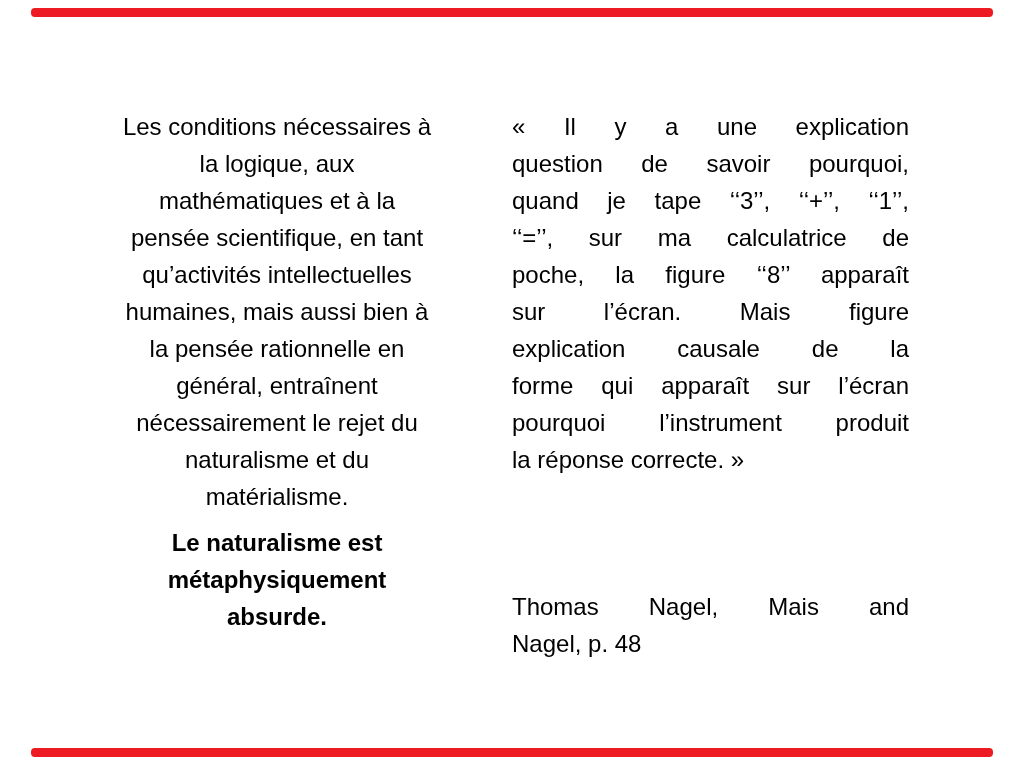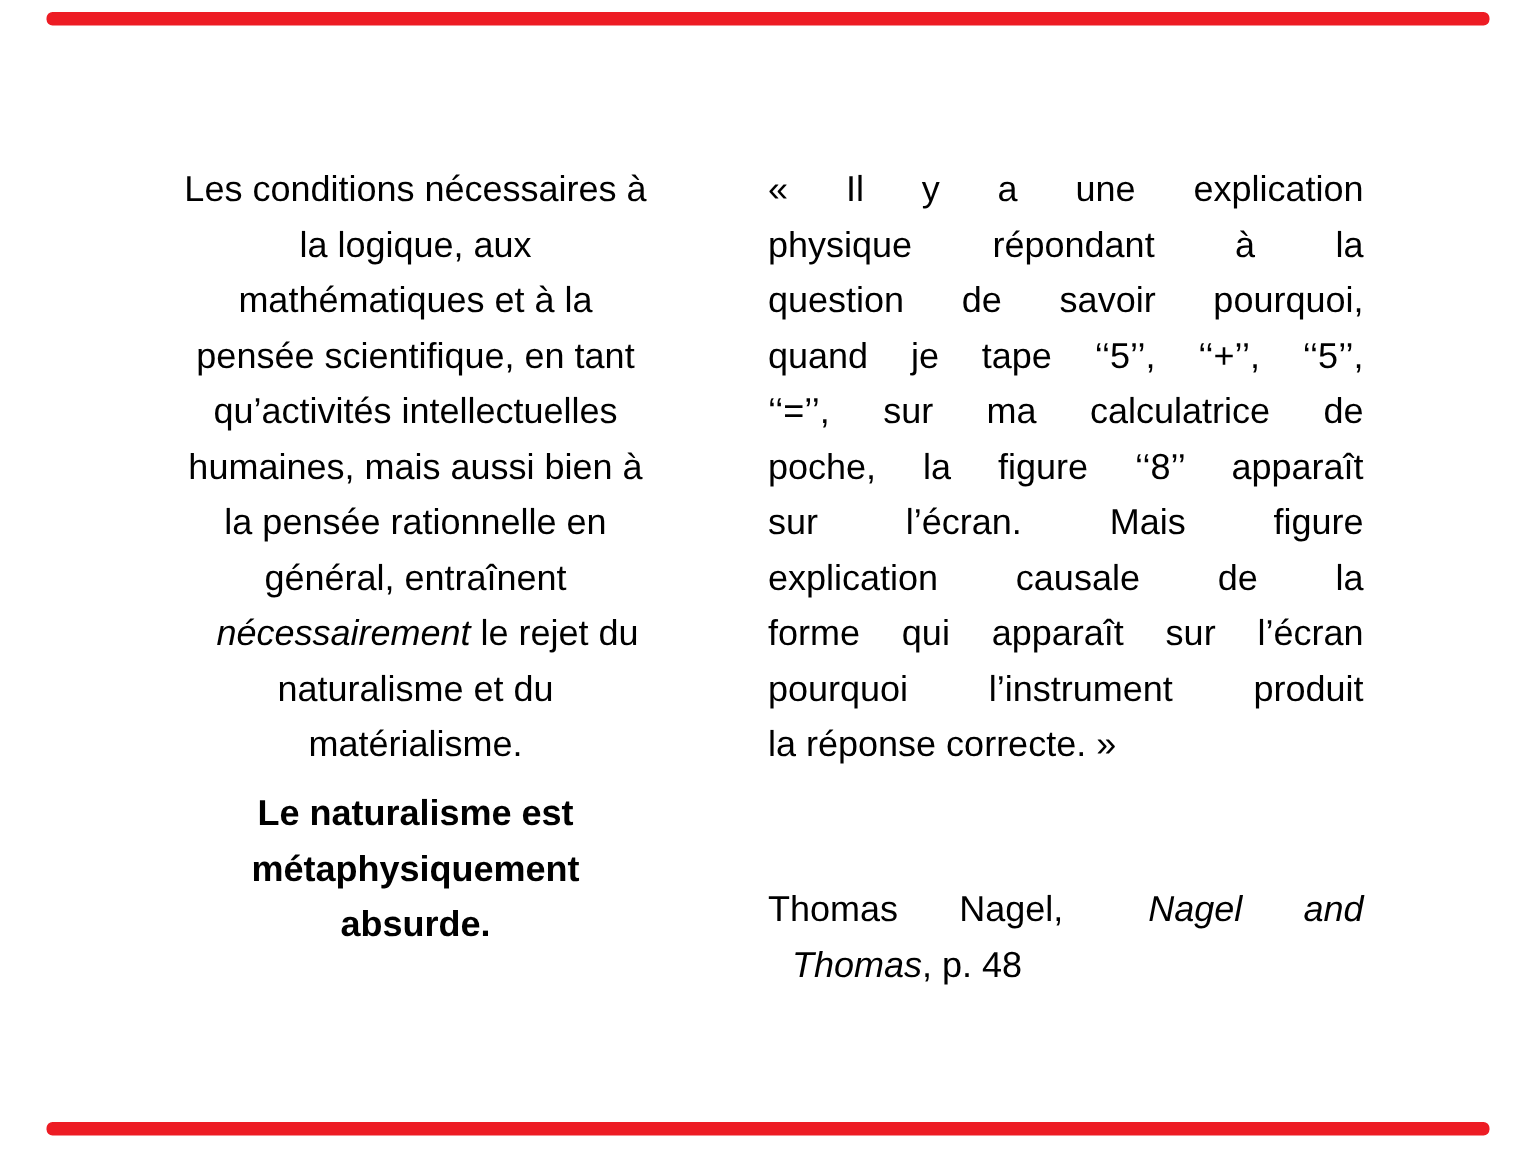--- a/index.html
+++ b/index.html
@@ -59,22 +59,20 @@
   }
   .line {
     white-space: nowrap;
   }
   .justify-block .line.stretch {
     white-space: normal;
     text-align: justify;
     text-align-last: justify;
   }
   .italic {
-    font-style: italic;
-    margin-left: 16px;
   }
 </style>
 </head>
 <body style="--bg: #ffffff; --accent: #ed1c24; --text: #000000;">
 
 <div class="accent-bar top"></div>
 
 <div class="textblock left-para">
     <div class="line"><span>Les conditions nécessaires à</span></div>
     <div class="line"><span>la logique, aux</span></div>
@@ -90,30 +88,29 @@
   </div>
 
 <div class="textblock left-heading">
     <div class="line"><span>Le naturalisme est</span></div>
     <div class="line"><span>métaphysiquement</span></div>
     <div class="line"><span>absurde.</span></div>
   </div>
 
 <div class="textblock right-quote justify-block">
     <div class="line stretch"><span>« Il y a une explication</span></div>
-    <div class="line stretch"><span>physique répondant à la</span></div>
     <div class="line stretch"><span>question de savoir pourquoi,</span></div>
-    <div class="line stretch"><span>quand je tape ‘‘5’’, ‘‘+’’, ‘‘5’’,</span></div>
+    <div class="line stretch"><span>quand je tape ‘‘3’’, ‘‘+’’, ‘‘1’’,</span></div>
     <div class="line stretch"><span>‘‘=’’, sur ma calculatrice de</span></div>
     <div class="line stretch"><span>poche, la figure ‘‘8’’ apparaît</span></div>
     <div class="line stretch"><span>sur l’écran. Mais figure</span></div>
     <div class="line stretch"><span>explication causale de la</span></div>
     <div class="line stretch"><span>forme qui apparaît sur l’écran</span></div>
     <div class="line stretch"><span>pourquoi l’instrument produit</span></div>
     <div class="line"><span>la réponse correcte. »</span></div>
   </div>
 
 <div class="textblock right-citation justify-block">
-    <div class="line stretch"><span>Thomas Nagel, </span><span class="italic">Nagel and</span></div>
-    <div class="line"><span class="italic">Thomas</span><span>, p. 48</span></div>
+    <div class="line stretch"><span>Thomas Nagel, </span><span class="italic">Mais and</span></div>
+    <div class="line"><span class="italic">Nagel</span><span>, p. 48</span></div>
   </div>
 
 <div class="accent-bar bottom"></div>
 
 </body></html>

